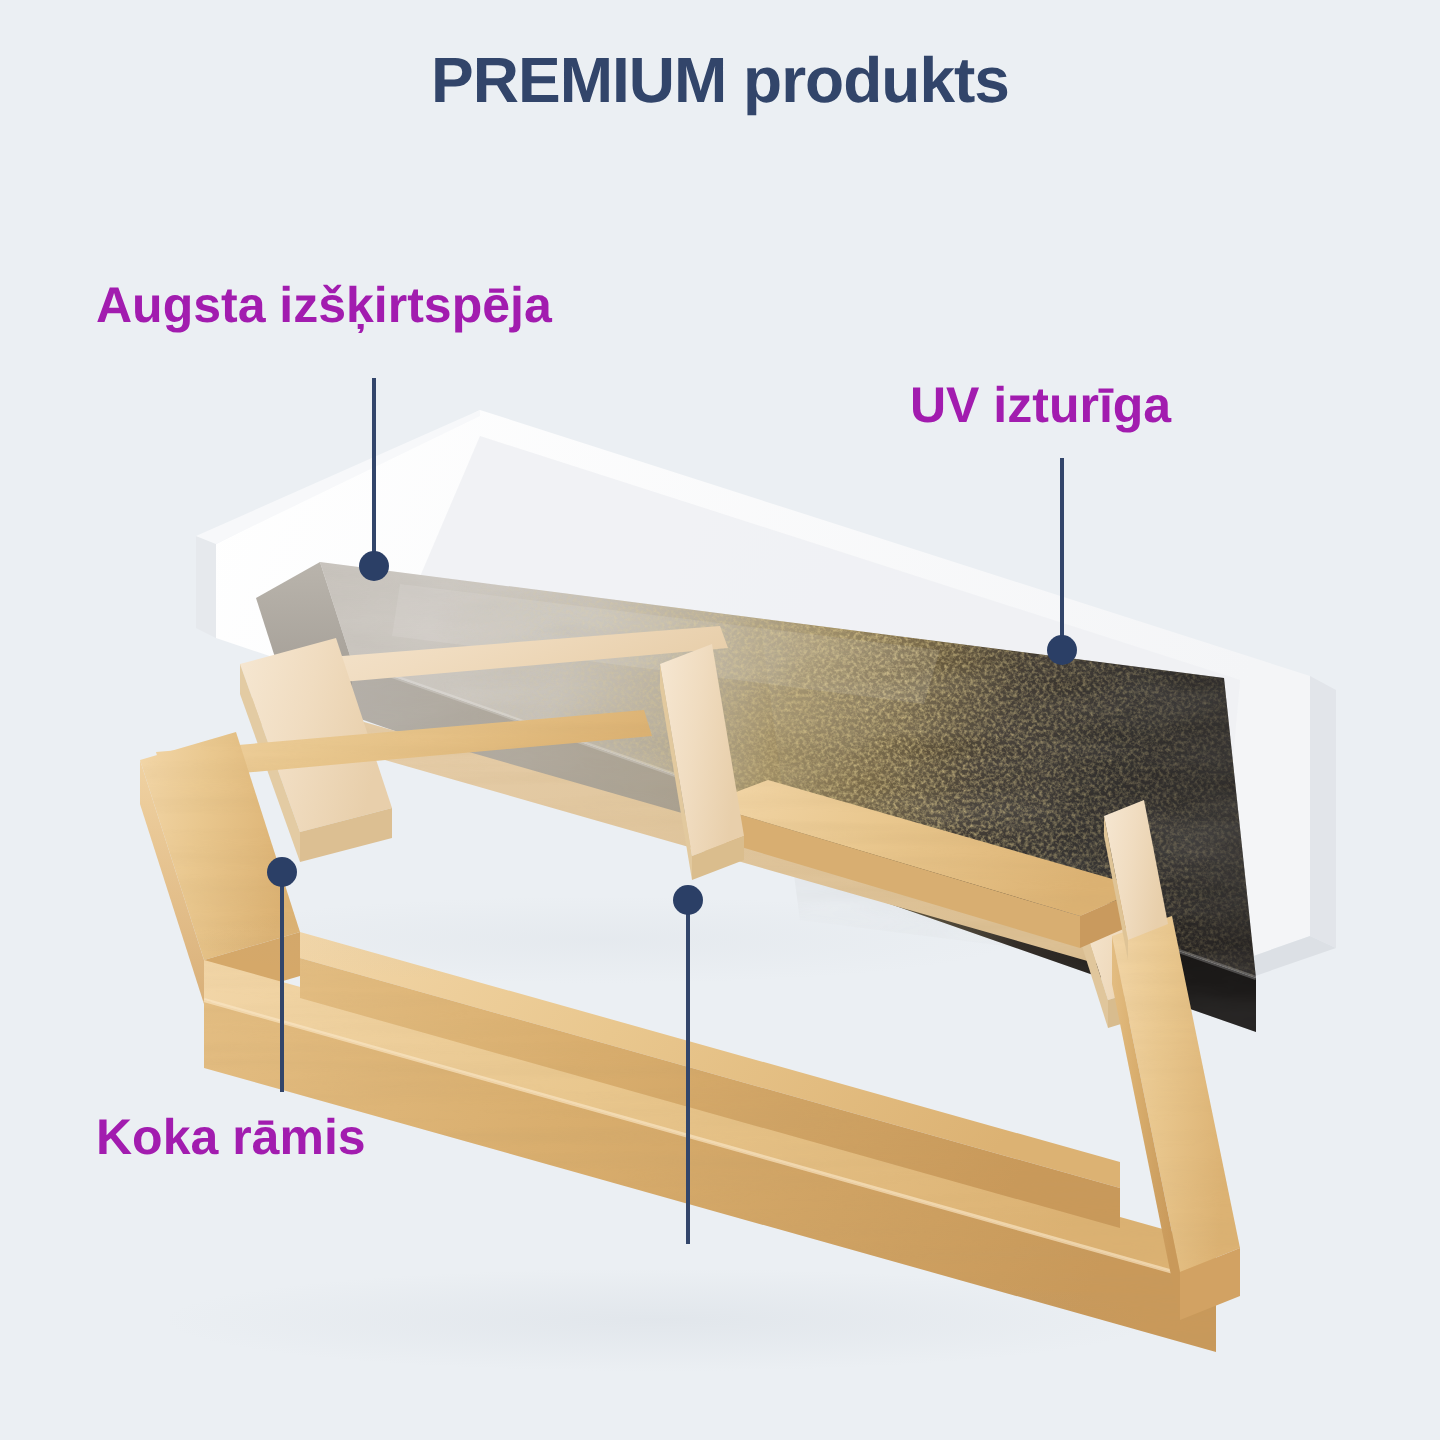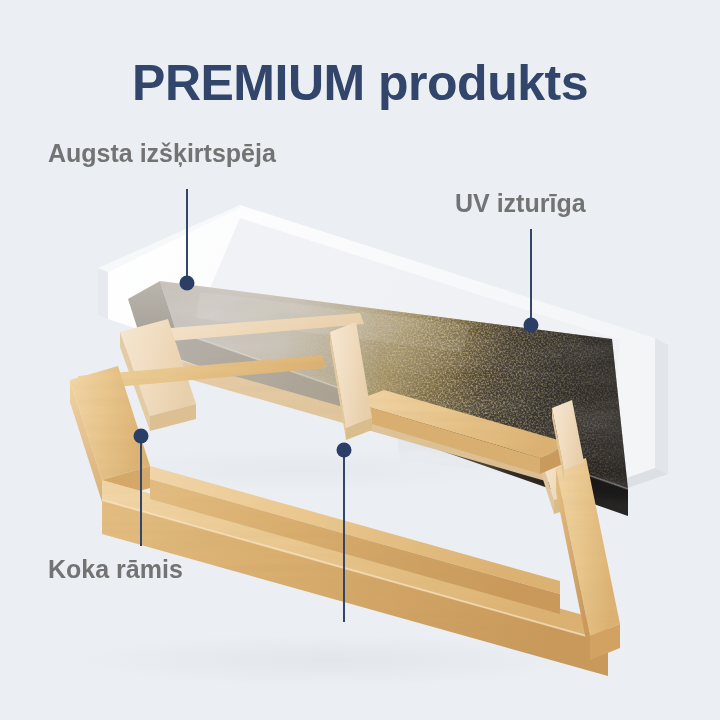--- a/index.html
+++ b/index.html
@@ -25,33 +25,32 @@
     top: 0;
     width: 720px;
     height: 720px;
   }
   #page-title {
     position: absolute;
     left: 0;
     top: 24px;
     width: 720px;
     text-align: center;
-    font-size: 50px;
+    font-size: 32px;
     font-weight: bold;
     letter-spacing: -0.5px;
     color: #32456a;
     line-height: 1.05;
     white-space: nowrap;
-    margin-top: 33px;
   }
   .callout-label {
     position: absolute;
     font-size: 25px;
     font-weight: bold;
-    color: #737373;
+    color: #a21caf;
     white-space: nowrap;
     line-height: 1.1;
   }
   #label-resolution { left: 48px;  top: 140px; }
   #label-uv         { left: 455px; top: 190px; }
   #label-frame      { left: 48px;  top: 556px; }
   #label-construct  { left: 188px; top: 640px; }
 </style>
 </head>
 <body>

